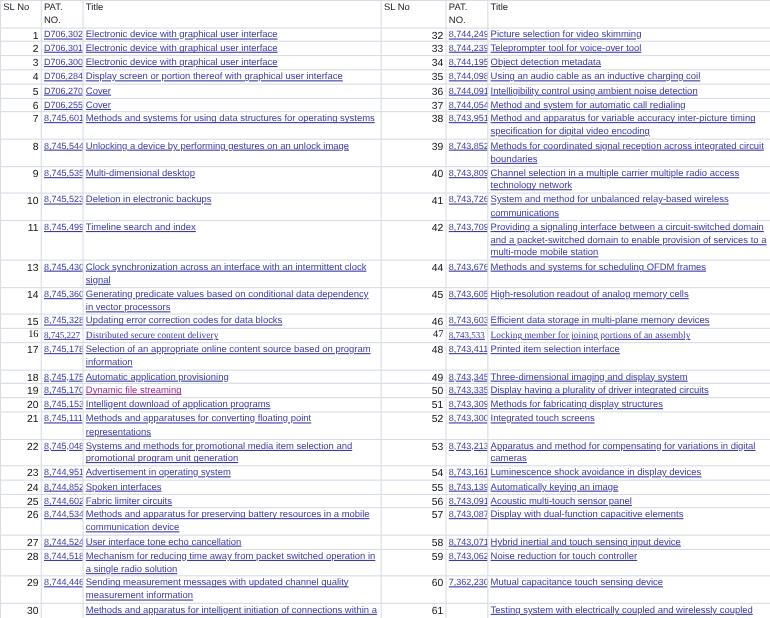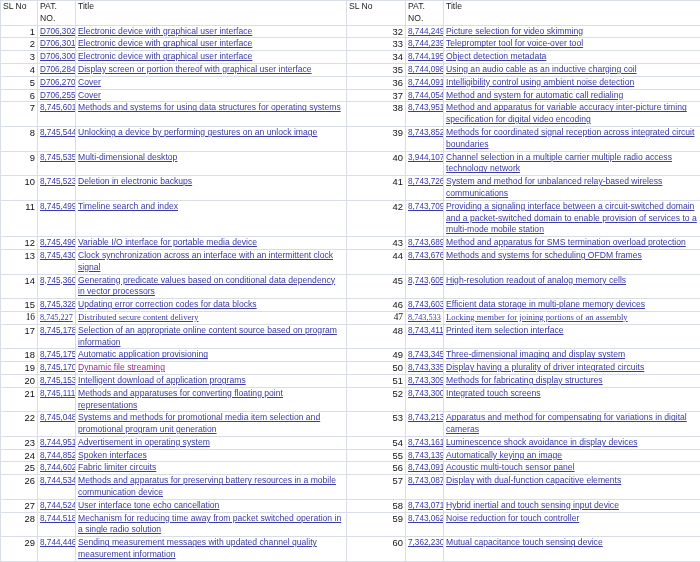--- a/index.html
+++ b/index.html
@@ -99,48 +99,40 @@
         <td class="title"><a>Unlocking a device by performing gestures on an unlock image</a></td>
         <td class="sl">39</td>
         <td class="pat"><a>8,743,852</a></td>
         <td class="title"><a>Methods for coordinated signal reception across integrated circuit boundaries</a></td>
       </tr>
       <tr style="height: 23.8px;">
         <td class="sl">9</td>
         <td class="pat"><a>8,745,535</a></td>
         <td class="title"><a>Multi-dimensional desktop</a></td>
         <td class="sl">40</td>
-        <td class="pat"><a>3,944,107</a></td>
+        <td class="pat"><a>8,743,809</a></td>
         <td class="title"><a>Channel selection in a multiple carrier multiple radio access technology network</a></td>
       </tr>
       <tr style="height: 23.8px;">
         <td class="sl">10</td>
         <td class="pat"><a>8,745,523</a></td>
         <td class="title"><a>Deletion in electronic backups</a></td>
         <td class="sl">41</td>
         <td class="pat"><a>8,743,726</a></td>
         <td class="title"><a>System and method for unbalanced relay-based wireless communications</a></td>
       </tr>
       <tr style="height: 35.8px;">
         <td class="sl">11</td>
         <td class="pat"><a>8,745,499</a></td>
         <td class="title"><a>Timeline search and index</a></td>
         <td class="sl">42</td>
         <td class="pat"><a>8,743,709</a></td>
         <td class="title"><a>Providing a signaling interface between a circuit-switched domain and a packet-switched domain to enable provision of services to a multi-mode mobile station</a></td>
       </tr>
       <tr style="height: 11.8px;">
-        <td class="sl">12</td>
-        <td class="pat"><a>8,745,496</a></td>
-        <td class="title"><a>Variable I/O interface for portable media device</a></td>
-        <td class="sl">43</td>
-        <td class="pat"><a>8,743,689</a></td>
-        <td class="title"><a>Method and apparatus for SMS termination overload protection</a></td>
-      </tr>
-      <tr style="height: 11.8px;">
         <td class="sl">13</td>
         <td class="pat"><a>8,745,430</a></td>
         <td class="title"><a>Clock synchronization across an interface with an intermittent clock signal</a></td>
         <td class="sl">44</td>
         <td class="pat"><a>8,743,676</a></td>
         <td class="title"><a>Methods and systems for scheduling OFDM frames</a></td>
       </tr>
       <tr style="height: 23.8px;">
         <td class="sl">14</td>
         <td class="pat"><a>8,745,360</a></td>

